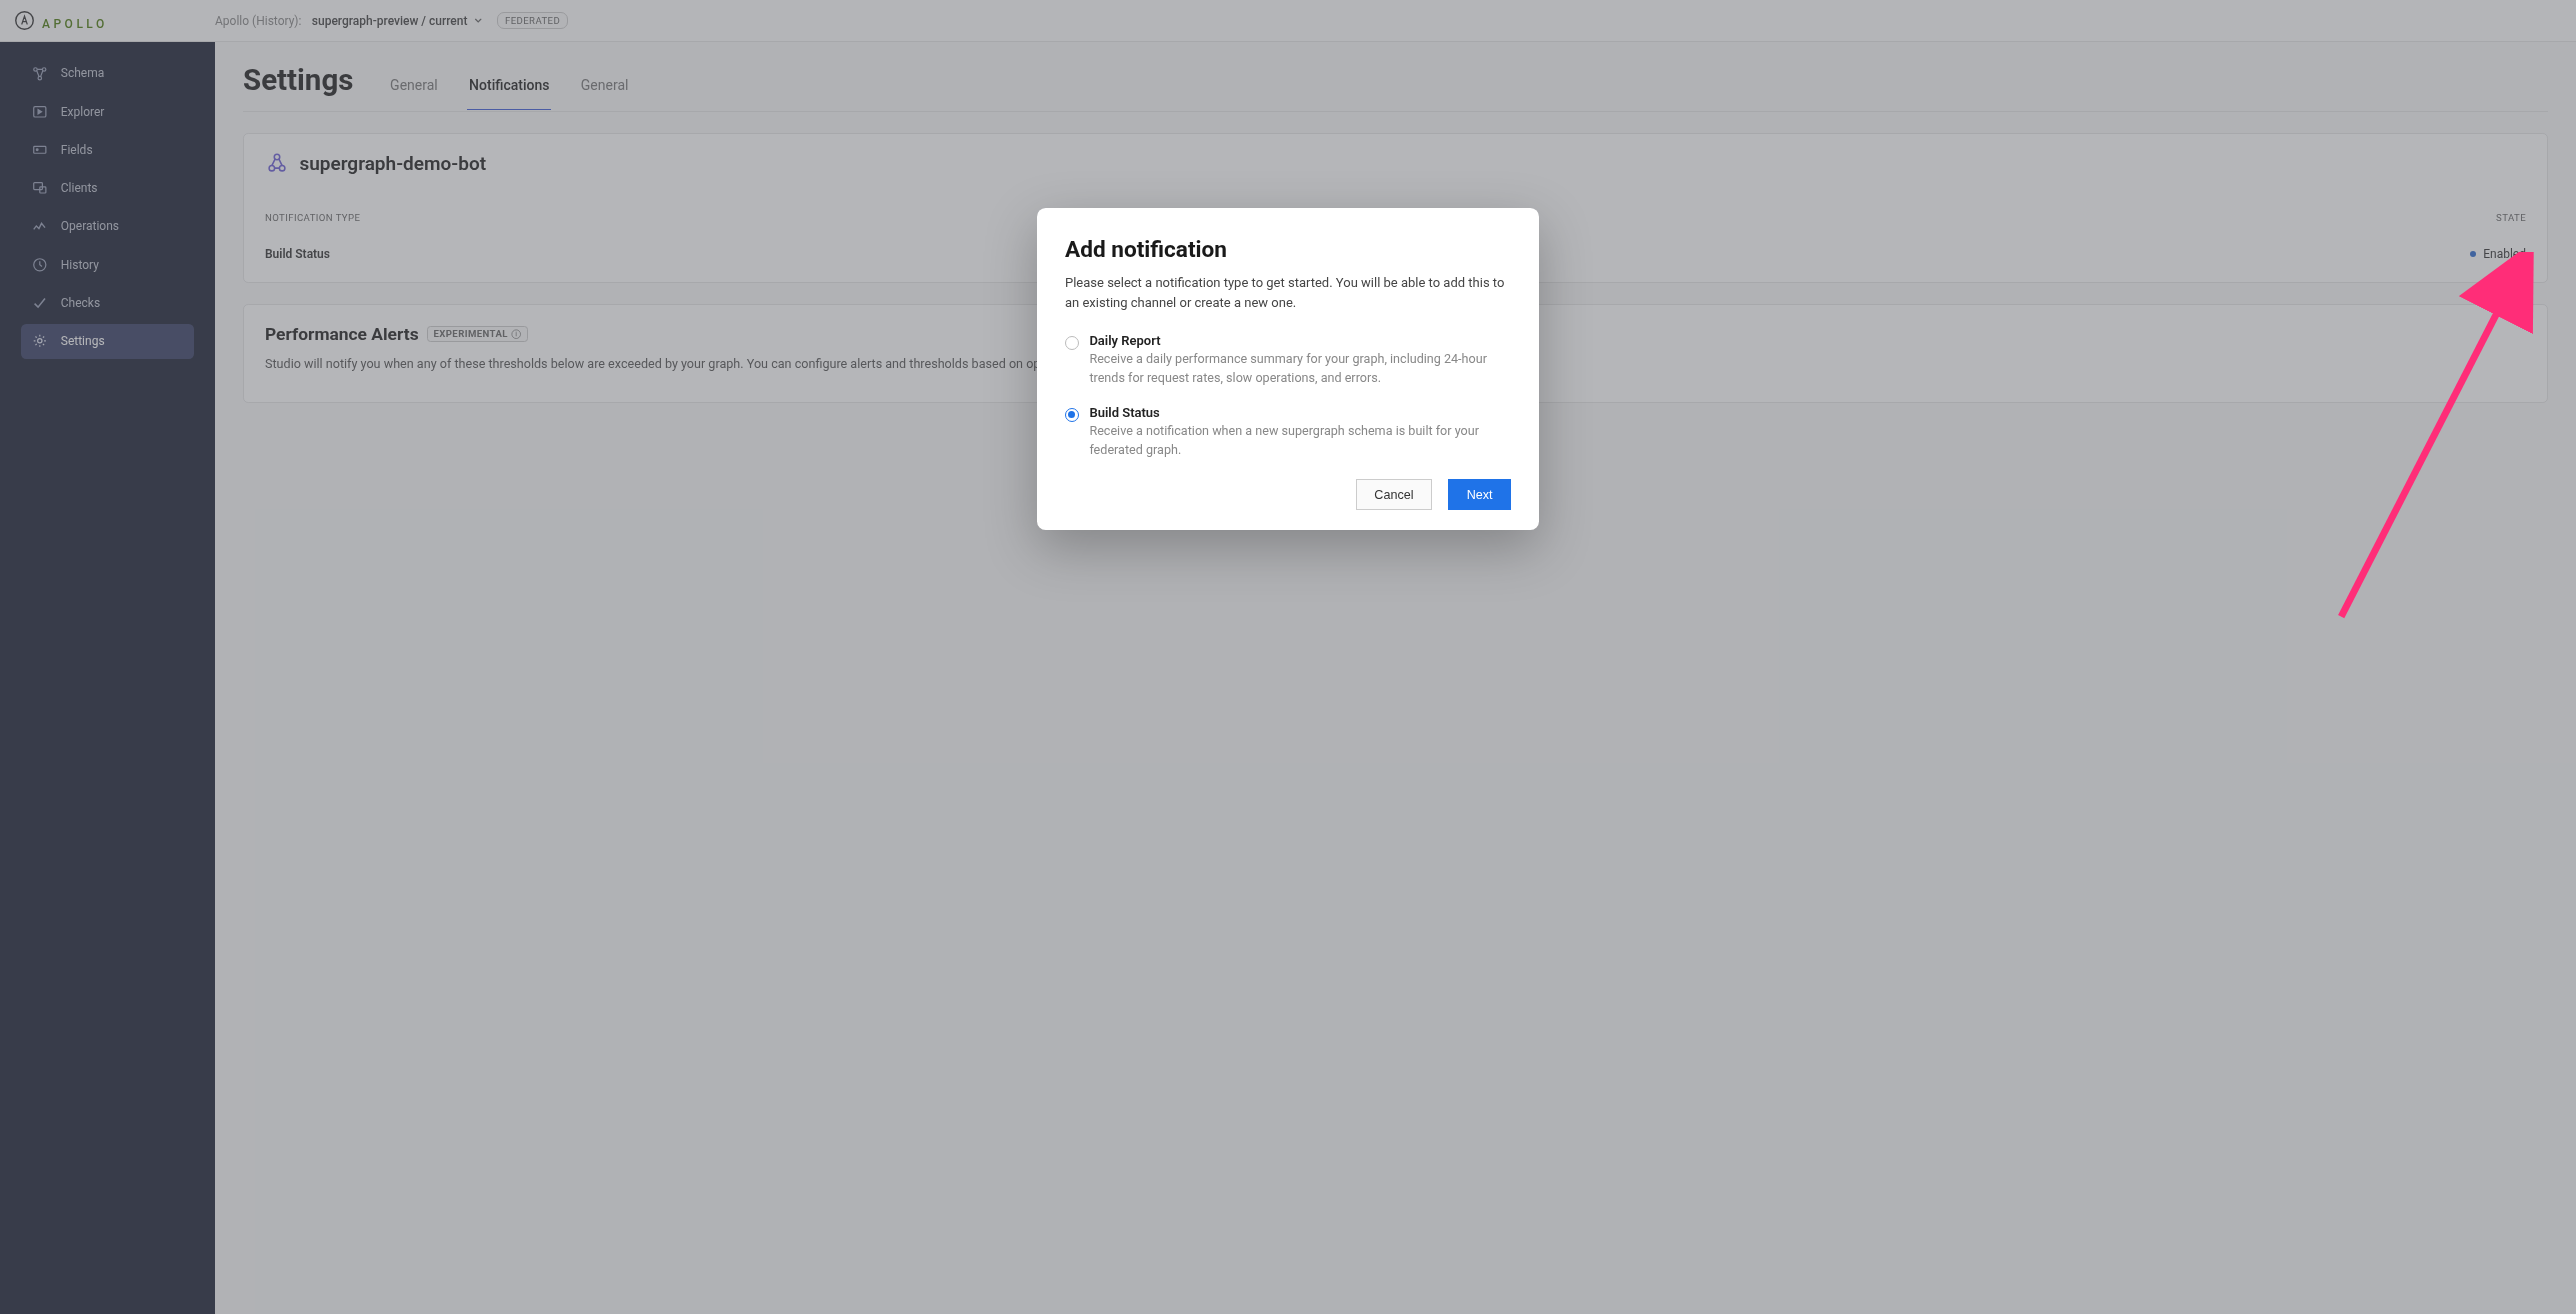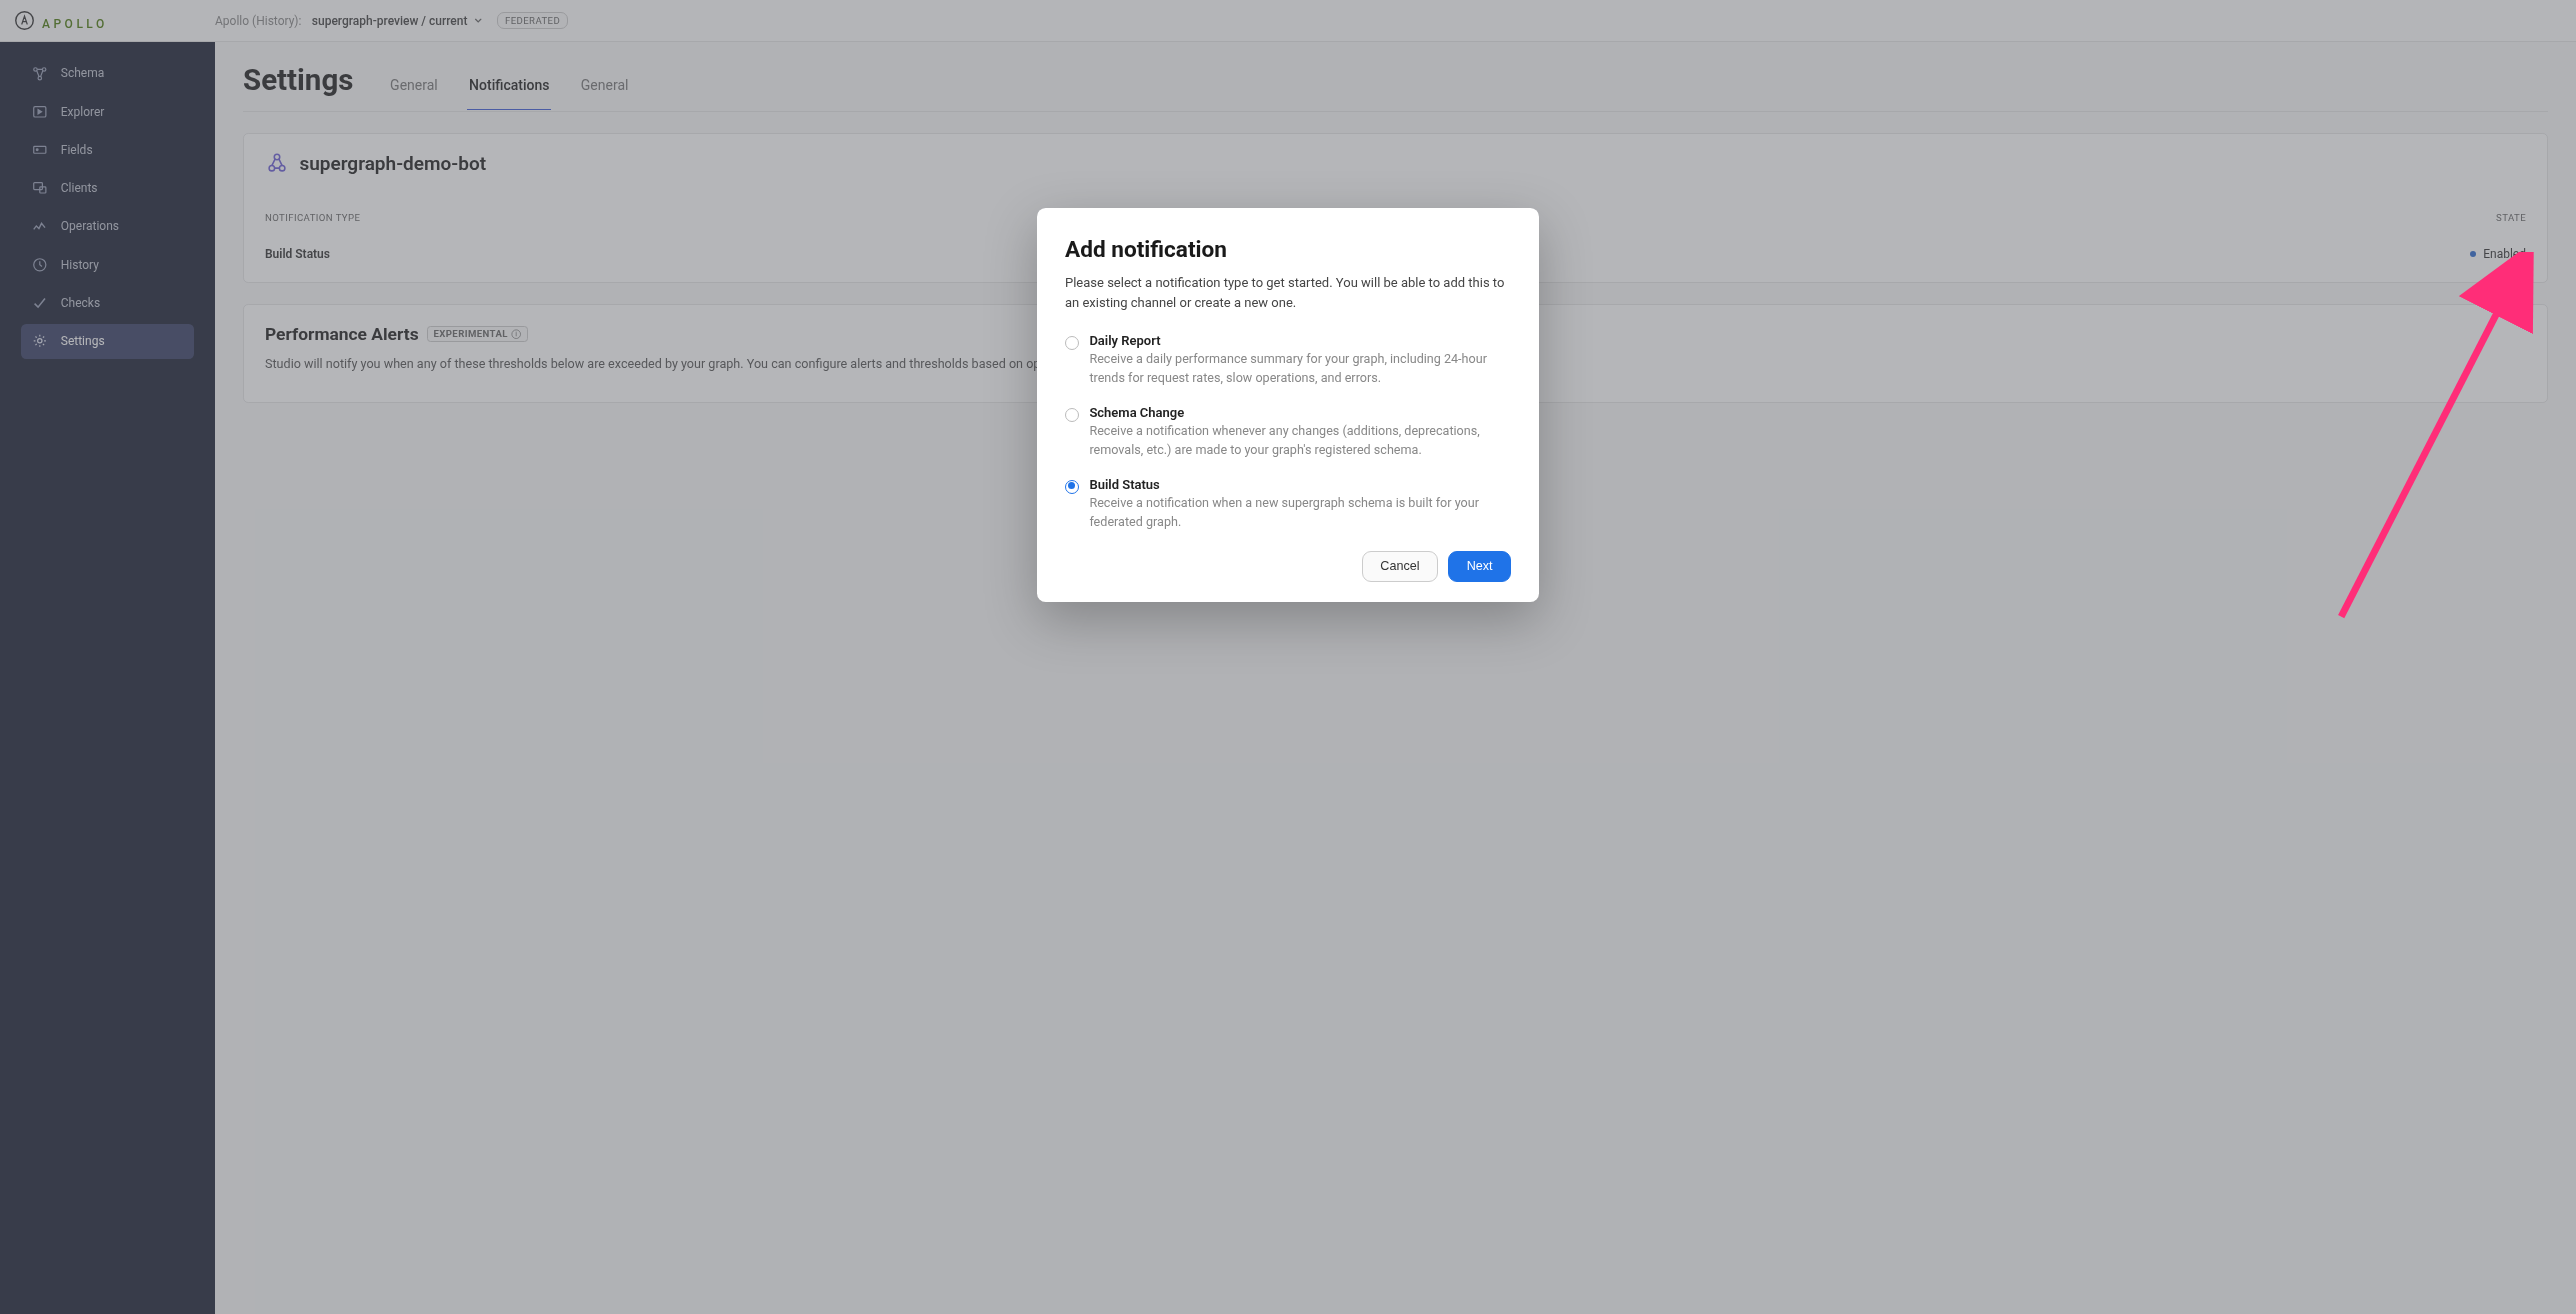--- a/index.html
+++ b/index.html
@@ -160,22 +160,22 @@
   }
   .radio-row.selected .radio-circle { border-color: #1f73e8; }
   .radio-row.selected .radio-circle::after {
     content: ""; display: block; width: 7px; height: 7px; border-radius: 50%;
     background: #1f73e8; margin: 1.7px;
   }
   .radio-label { font-size: 13px; font-weight: 600; color: #222; }
   .radio-desc { font-size: 12.6px; color: #888; line-height: 1.5; margin-top: 1.7px; }
   .modal-buttons { display: flex; justify-content: flex-end; gap: 10.4px; margin-top: 19px; }
   .btn {
-    padding: 7.8px 17.4px; border-radius: 9px; font-size: 12.6px; cursor: pointer;
-    border: 0.9px solid #ccc; background: #fafafa; color: #333;
+    padding: 7.8px 17.4px; border-radius: 0; font-size: 12.6px; cursor: pointer;
+    border: 0.9px solid #ccc; background: #fafafa; color: #333; margin-left: 6px;
   }
   .btn.primary { background: #1f73e8; color: #fff; border-color: #1f73e8; font-weight: 500; }
 
   
   .arrow {
     position: absolute;
     pointer-events: none;
     z-index: 1000;
   }
 </style>
@@ -332,27 +332,20 @@
     <div class="modal-sub">Please select a notification type to get started. You will be able to add this to an existing channel or create a new one.</div>
 
     <div class="radio-row">
       <div class="radio-circle"></div>
       <div>
         <div class="radio-label">Daily Report</div>
         <div class="radio-desc">Receive a daily performance summary for your graph, including 24-hour trends for request rates, slow operations, and errors.</div>
       </div>
     </div>
 
-    <div class="radio-row">
-      <div class="radio-circle"></div>
-      <div>
-        <div class="radio-label">Schema Change</div>
-        <div class="radio-desc">Receive a notification whenever any changes (additions, deprecations, removals, etc.) are made to your graph's registered schema.</div>
-      </div>
-    </div>
 
     <div class="radio-row selected">
       <div class="radio-circle"></div>
       <div>
         <div class="radio-label">Build Status</div>
         <div class="radio-desc">Receive a notification when a new supergraph schema is built for your federated graph.</div>
       </div>
     </div>
 
     <div class="modal-buttons">

